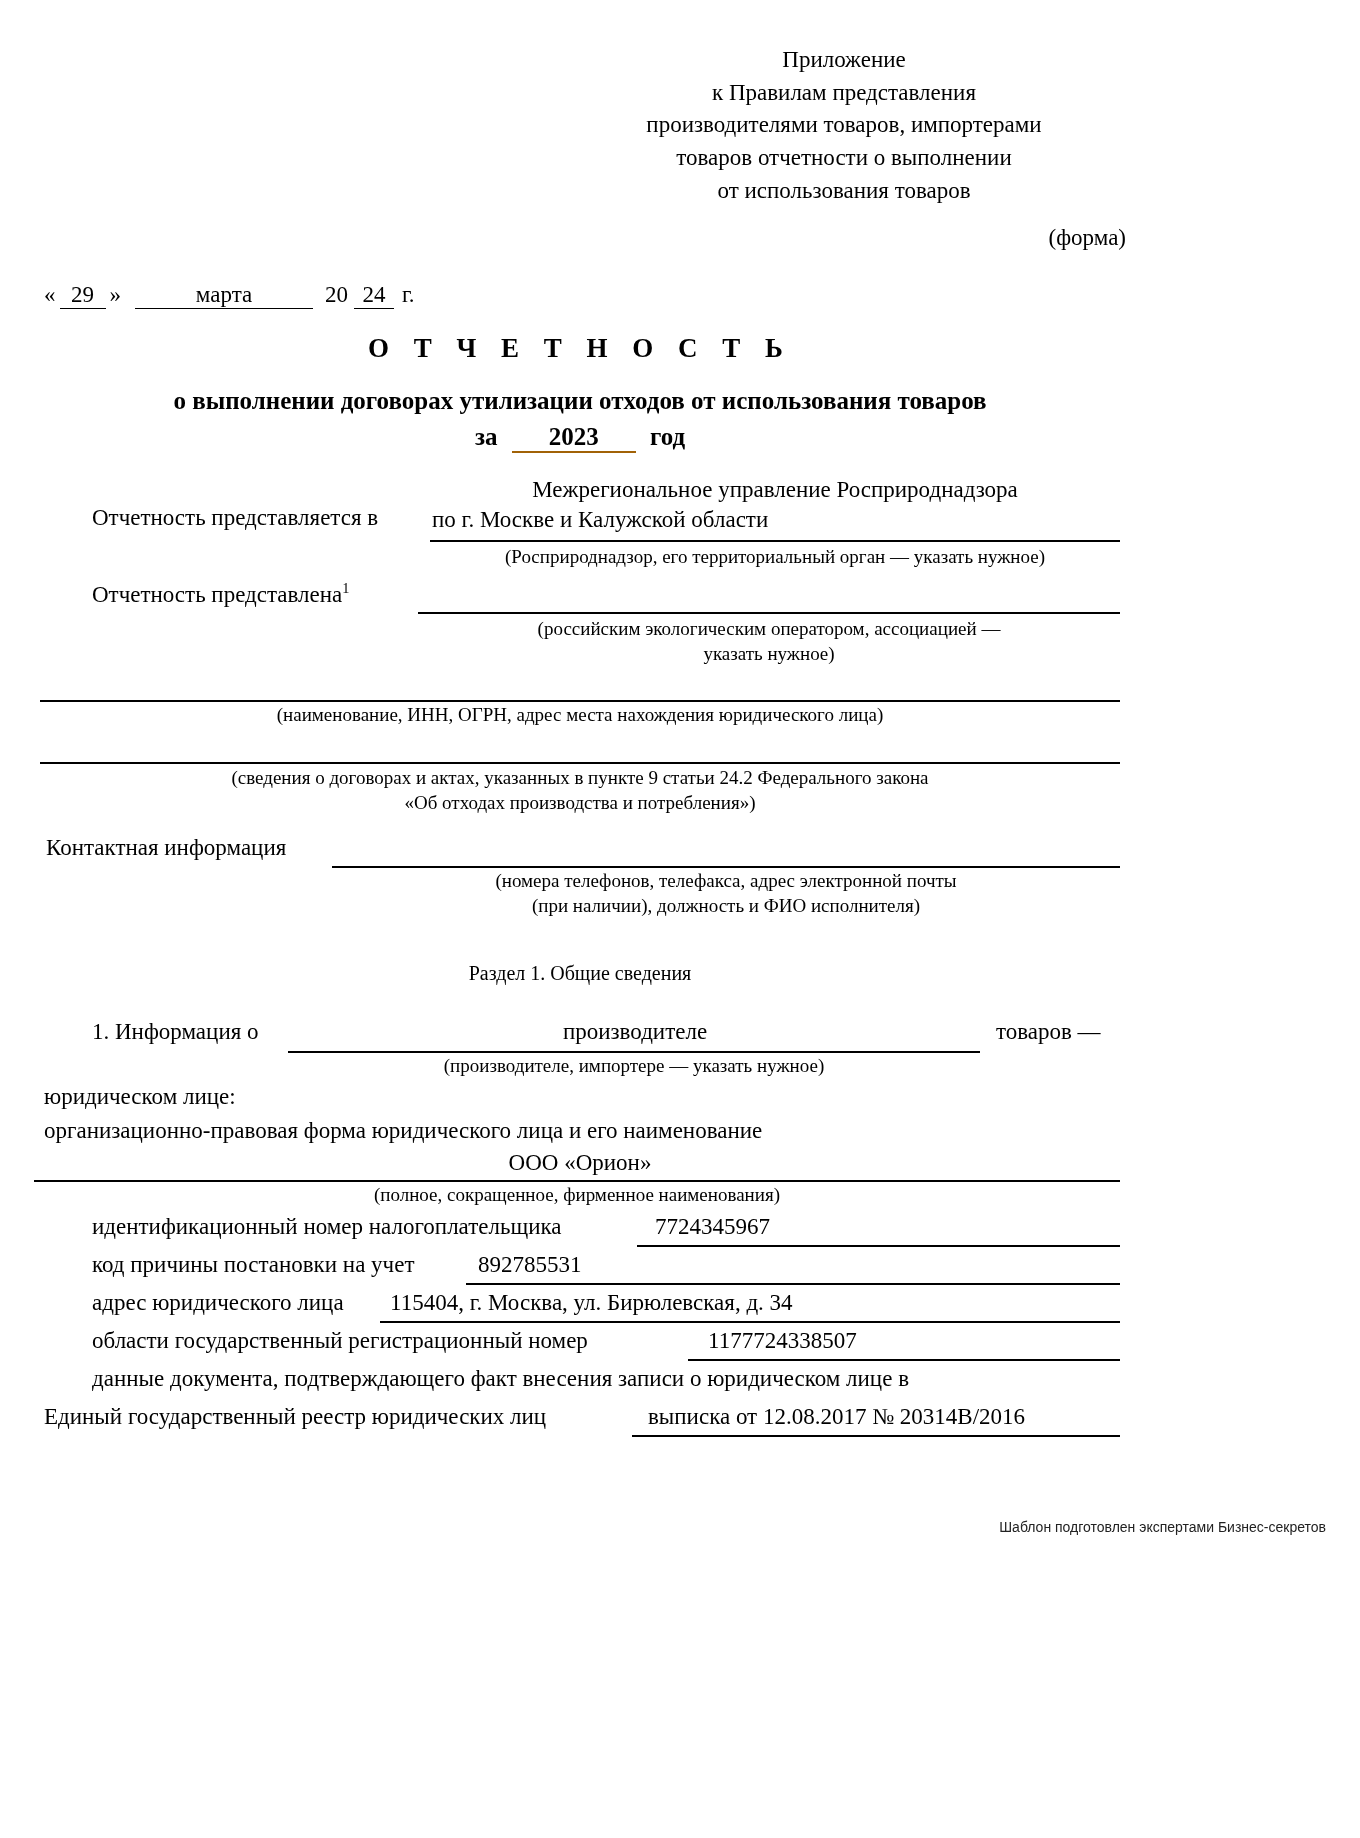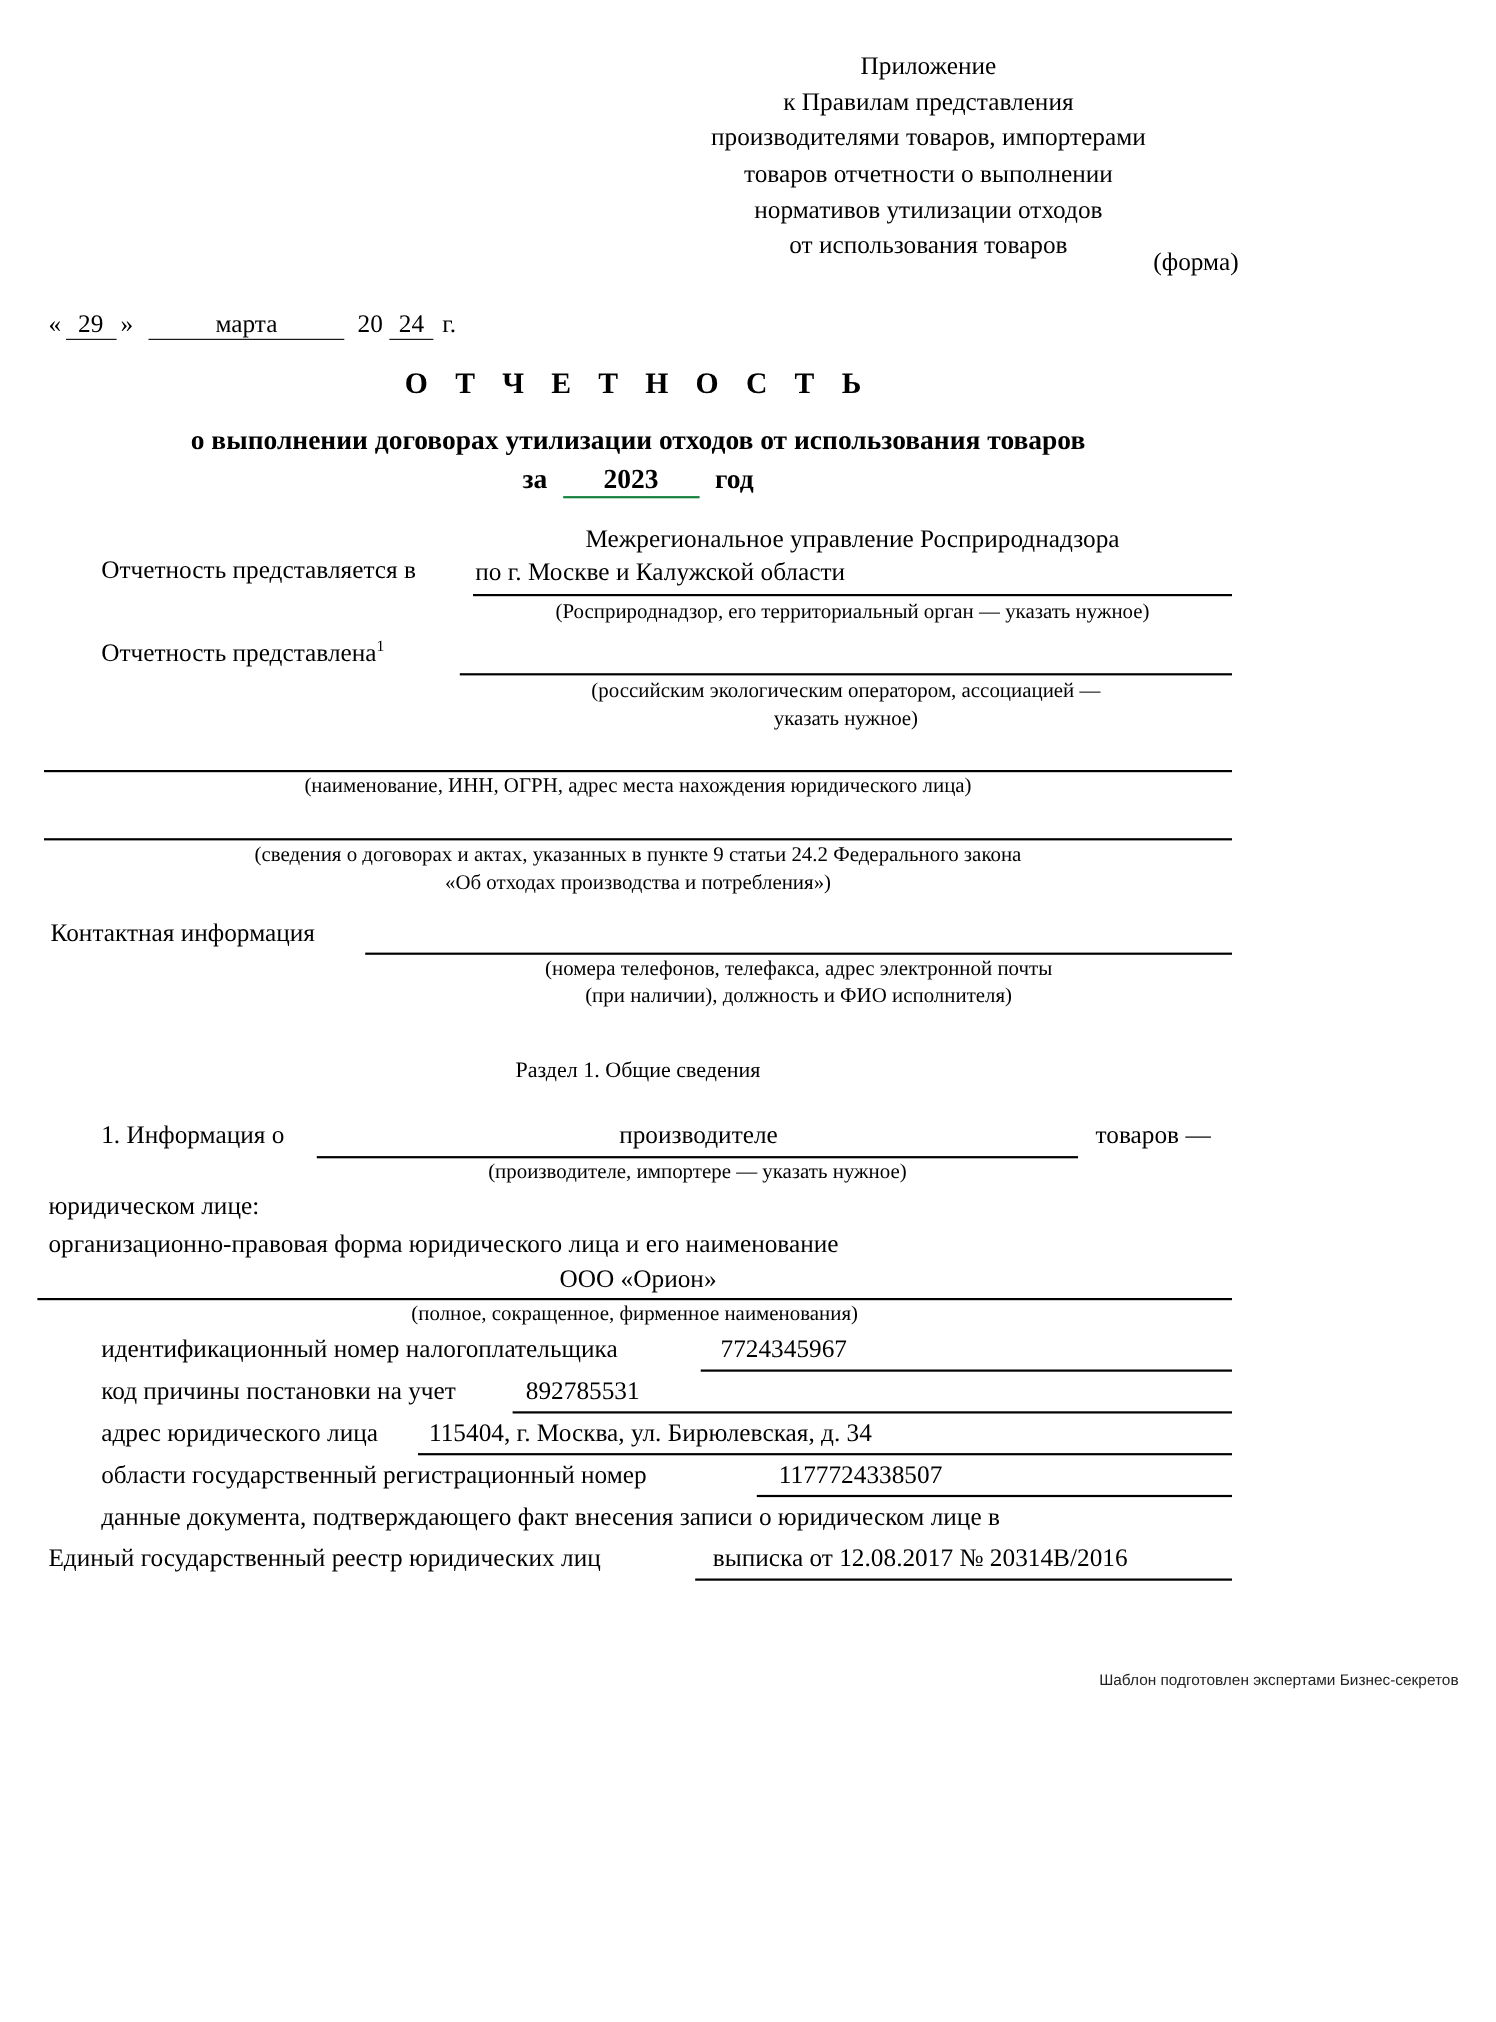--- a/index.html
+++ b/index.html
@@ -90,21 +90,21 @@
     left: 0;
     width: 1160px;
     text-align: center;
     font-size: 25px;
     font-weight: bold;
     white-space: nowrap;
   }
   .year-fill {
     display: inline-block;
     width: 124px;
-    border-bottom: 2px solid #15803d;
+    border-bottom: 2px solid #a16207;
     text-align: center;
     margin: 0 8px;
   }
   .caption {
     position: absolute;
     text-align: center;
     font-size: 19px;
     line-height: 1.3;
   }
   .blank-rule {
@@ -149,21 +149,20 @@
 </head>
 <body>
 
 <div class="page">
 
   <div class="header-block">
     <div>Приложение</div>
     <div>к Правилам представления</div>
     <div>производителями товаров, импортерами</div>
     <div>товаров отчетности о выполнении</div>
-    <div>нормативов утилизации отходов</div>
     <div>от использования товаров</div>
   </div>
 
   <div class="form-word">(форма)</div>
 
   <div class="date-line">
     <span class="q">«</span>
     <span class="fill-u day-fill">29</span>
     <span class="q" style="margin-left:4px">»</span>
     <span class="fill-u month-fill">марта</span>

